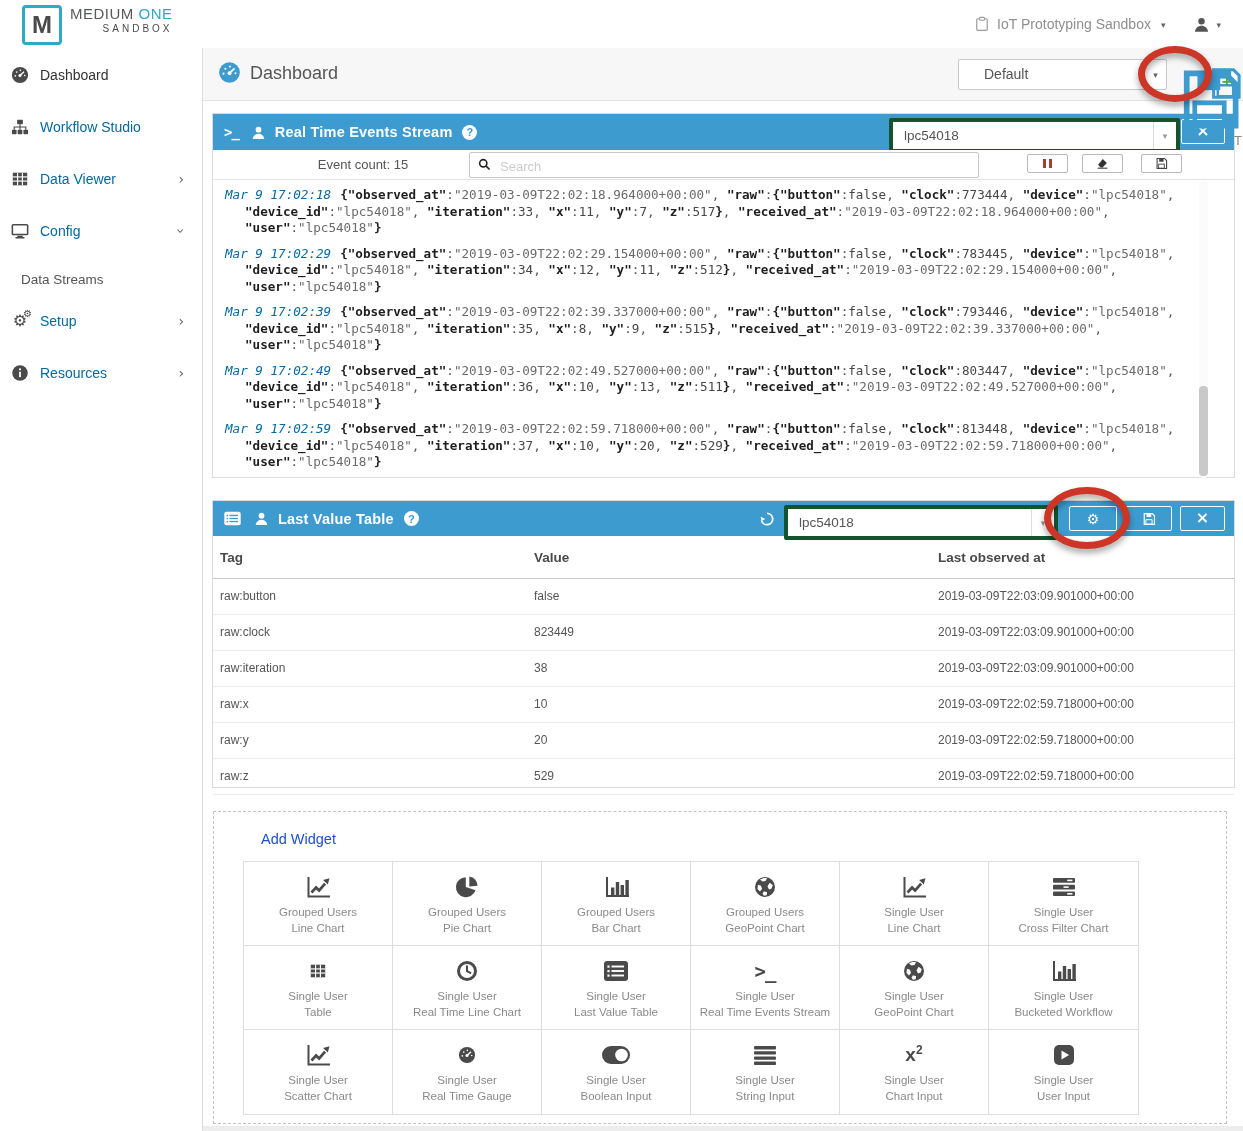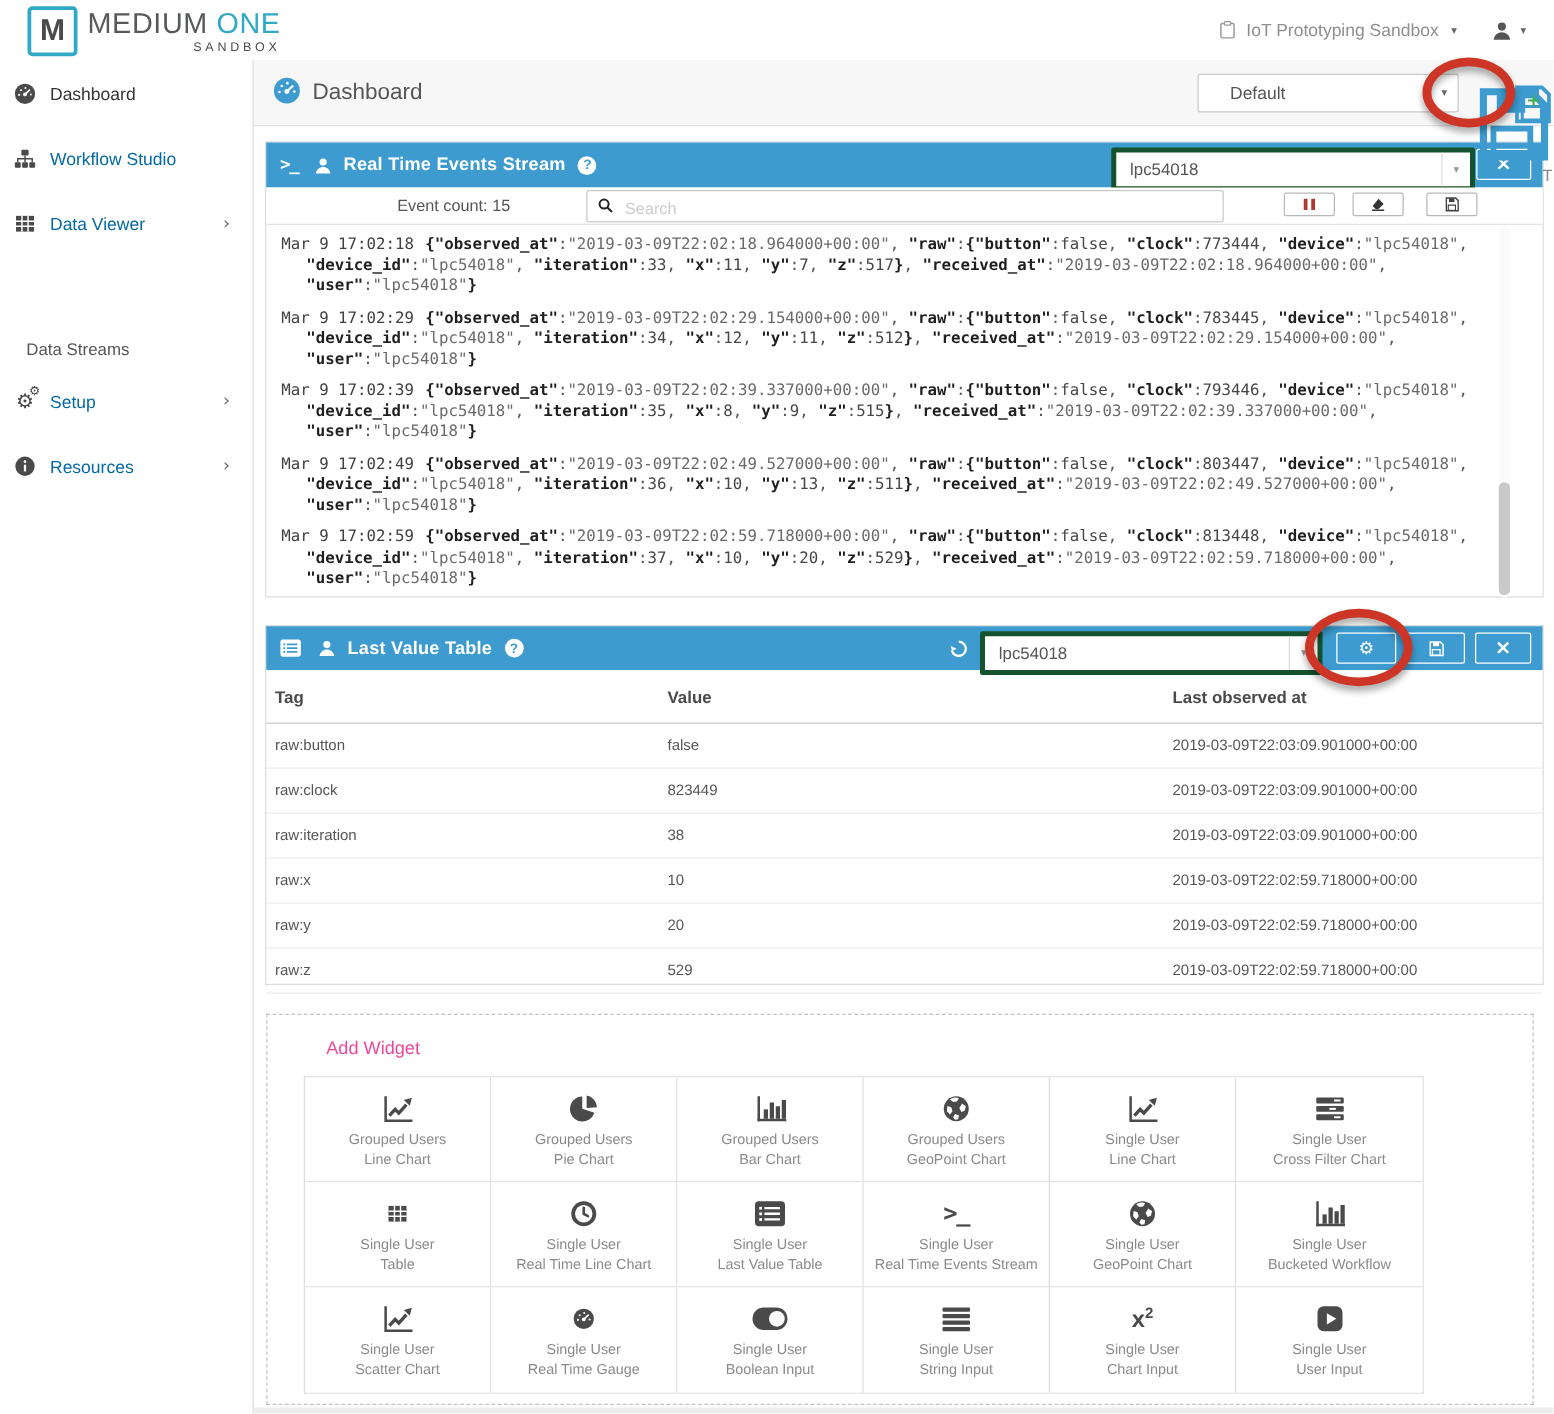--- a/index.html
+++ b/index.html
@@ -6,21 +6,21 @@
   .app{position:relative;width:1243px;height:1131px;overflow:hidden;background:#fff;
        font-family:"Liberation Sans",sans-serif;color:#555;}
   svg{display:block;}
 
   
   .topbar{position:absolute;left:0;top:0;width:1243px;height:48px;background:#fff;z-index:4;}
   .logo{position:absolute;left:22px;top:5px;display:flex;align-items:flex-start;cursor:pointer;}
   .logo-box{width:34px;height:34px;border:3px solid #2fa9c6;border-radius:4px;display:flex;
             align-items:center;justify-content:center;font-size:24px;font-weight:bold;color:#4a4a4a;}
   .logo-text{margin-left:8px;}
-  .logo-name{font-size:23px;letter-spacing:.5px;color:#58595b;white-space:nowrap;}
+  .logo-name{font-size:15px;letter-spacing:.5px;color:#58595b;white-space:nowrap;}
   .logo-name .one{color:#2fa9c6;}
   .logo-sub{font-size:10px;letter-spacing:3px;color:#4a4a4a;text-align:right;margin-top:1px;}
   .proj{position:absolute;right:0;top:0;height:48px;display:flex;align-items:center;}
   .clip-ic{width:14px;height:16px;color:#9a9a9a;margin-right:8px;}
   .proj-label{font-size:14px;color:#8f8f8f;}
   .caret{font-family:"DejaVu Sans",sans-serif;font-size:9px;color:#666;}
   .proj .caret{margin:2px 0 0 10px;}
   .user-btn{display:flex;align-items:center;margin-left:28px;margin-right:22px;cursor:pointer;}
   .user-ic{width:17px;height:17px;color:#555;}
   .user-btn .caret{margin:2px 0 0 6px;}
@@ -89,38 +89,38 @@
         background:#fff;display:flex;align-items:center;justify-content:center;cursor:pointer;box-sizing:border-box;}
   .pause{display:flex;gap:2.5px;}
   .pause i{display:block;width:3.5px;height:9px;background:#ab3a31;}
   .tbtn .ei{width:13px;height:13px;color:#333;}
   .tbtn .fl{width:13px;height:13px;color:#444;}
 
   
   .logwrap{position:relative;height:299px;overflow:hidden;padding:7px 52px 0 12px;
            font-family:"DejaVu Sans Mono",monospace;font-size:12.6px;line-height:16.5px;color:#555;}
   .evt{padding-left:20px;text-indent:-20px;margin-bottom:9px;word-break:break-word;}
-  .evt .ts{color:#404040;margin-right:9px;}
+  .evt .ts{color:#0369a1;margin-right:9px;font-style:italic;}
   .evt .k{font-weight:bold;color:#1f1f1f;}
   .evt .s{color:#6a6a6a;}
   .evt .l{color:#474747;}
   .vscroll{position:absolute;right:26px;top:1px;width:9px;height:297px;background:#fbfbfb;border-radius:4px;}
   .vthumb{position:absolute;left:0;width:9px;background:#c9c9c9;border-radius:4px;}
 
   
   .lvt-headrow{position:relative;height:42px;border-bottom:1px solid #c9c9c9;}
   .lvt-headrow span{position:absolute;top:14px;font-size:13.5px;font-weight:bold;color:#4a4a4a;}
   .lrow{position:relative;height:35px;border-bottom:1px solid #ededed;}
   .lrow span{position:absolute;top:10px;font-size:12px;color:#555;}
   .col1{left:7px;text-align:right;} .col2{left:321px;} .col3{left:725px;}
 
   
   .addwidget{position:absolute;left:213px;top:811px;width:1014px;height:313px;border:1px dashed #c3c3c3;
              background:#fff;box-sizing:border-box;}
-  .aw-title{position:absolute;left:47px;top:19px;font-size:14.5px;color:#ec4899;}
+  .aw-title{position:absolute;left:47px;top:19px;font-size:14.5px;color:#1d4ed8;}
   .aw-grid{position:absolute;left:29px;top:49px;display:grid;grid-template-columns:repeat(6,149px);
            border:1px solid #ddd;}
   .wcard{width:149px;height:84px;border-right:1px solid #ddd;border-bottom:1px solid #ddd;box-sizing:border-box;
          display:flex;flex-direction:column;align-items:center;justify-content:center;cursor:pointer;background:#fff;}
   .wcard:nth-child(6n){border-right:none;}
   .wcard:nth-child(n+13){border-bottom:none;}
   .wicon{height:30px;display:flex;align-items:center;justify-content:center;color:#4a4a4a;margin-bottom:2px;}
   .wicon svg{max-height:26px;}
   .wl1,.wl2{font-size:11.5px;color:#8a8a8a;line-height:16px;text-align:center;}
   .wicon .term-glyph{font-size:19px;color:#4a4a4a;}
@@ -205,20 +205,33 @@
             <g stroke="#fff" stroke-width="1.3">
               <line x1="2" y1="7.7" x2="18" y2="7.7"></line>
               <line x1="2" y1="12.3" x2="18" y2="12.3"></line>
               <line x1="7.3" y1="3" x2="7.3" y2="17"></line>
               <line x1="12.7" y1="3" x2="12.7" y2="17"></line>
             </g>
           </svg>
         </span>
         <span class="side-label">Data Viewer</span>
         <span class="side-chev right">›</span>
+      </div>
+      <div class="side-item" style="top: 166px;">
+        <span class="side-icon">
+          <svg viewBox="0 0 20 20" width="18" height="18">
+            <rect x="1.5" y="3" width="17" height="11" rx="1" fill="none" stroke="currentColor" stroke-width="1.7"></rect>
+            <g fill="currentColor">
+              <rect x="7" y="15.2" width="6" height="1.6"></rect>
+              <rect x="4.8" y="16.8" width="10.4" height="1.6" rx=".8"></rect>
+            </g>
+          </svg>
+        </span>
+        <span class="side-label">Config</span>
+        <span class="side-chev down">›</span>
       </div>
       <div class="side-item sub" style="top: 214px;">
         <span class="side-label">Data Streams</span>
       </div>
       <div class="side-item" style="top: 256px;">
         <span class="side-icon">
           <span class="uicon">⚙<span class="mini">⚙</span></span>
         </span>
         <span class="side-label">Setup</span>
         <span class="side-chev right">›</span>

